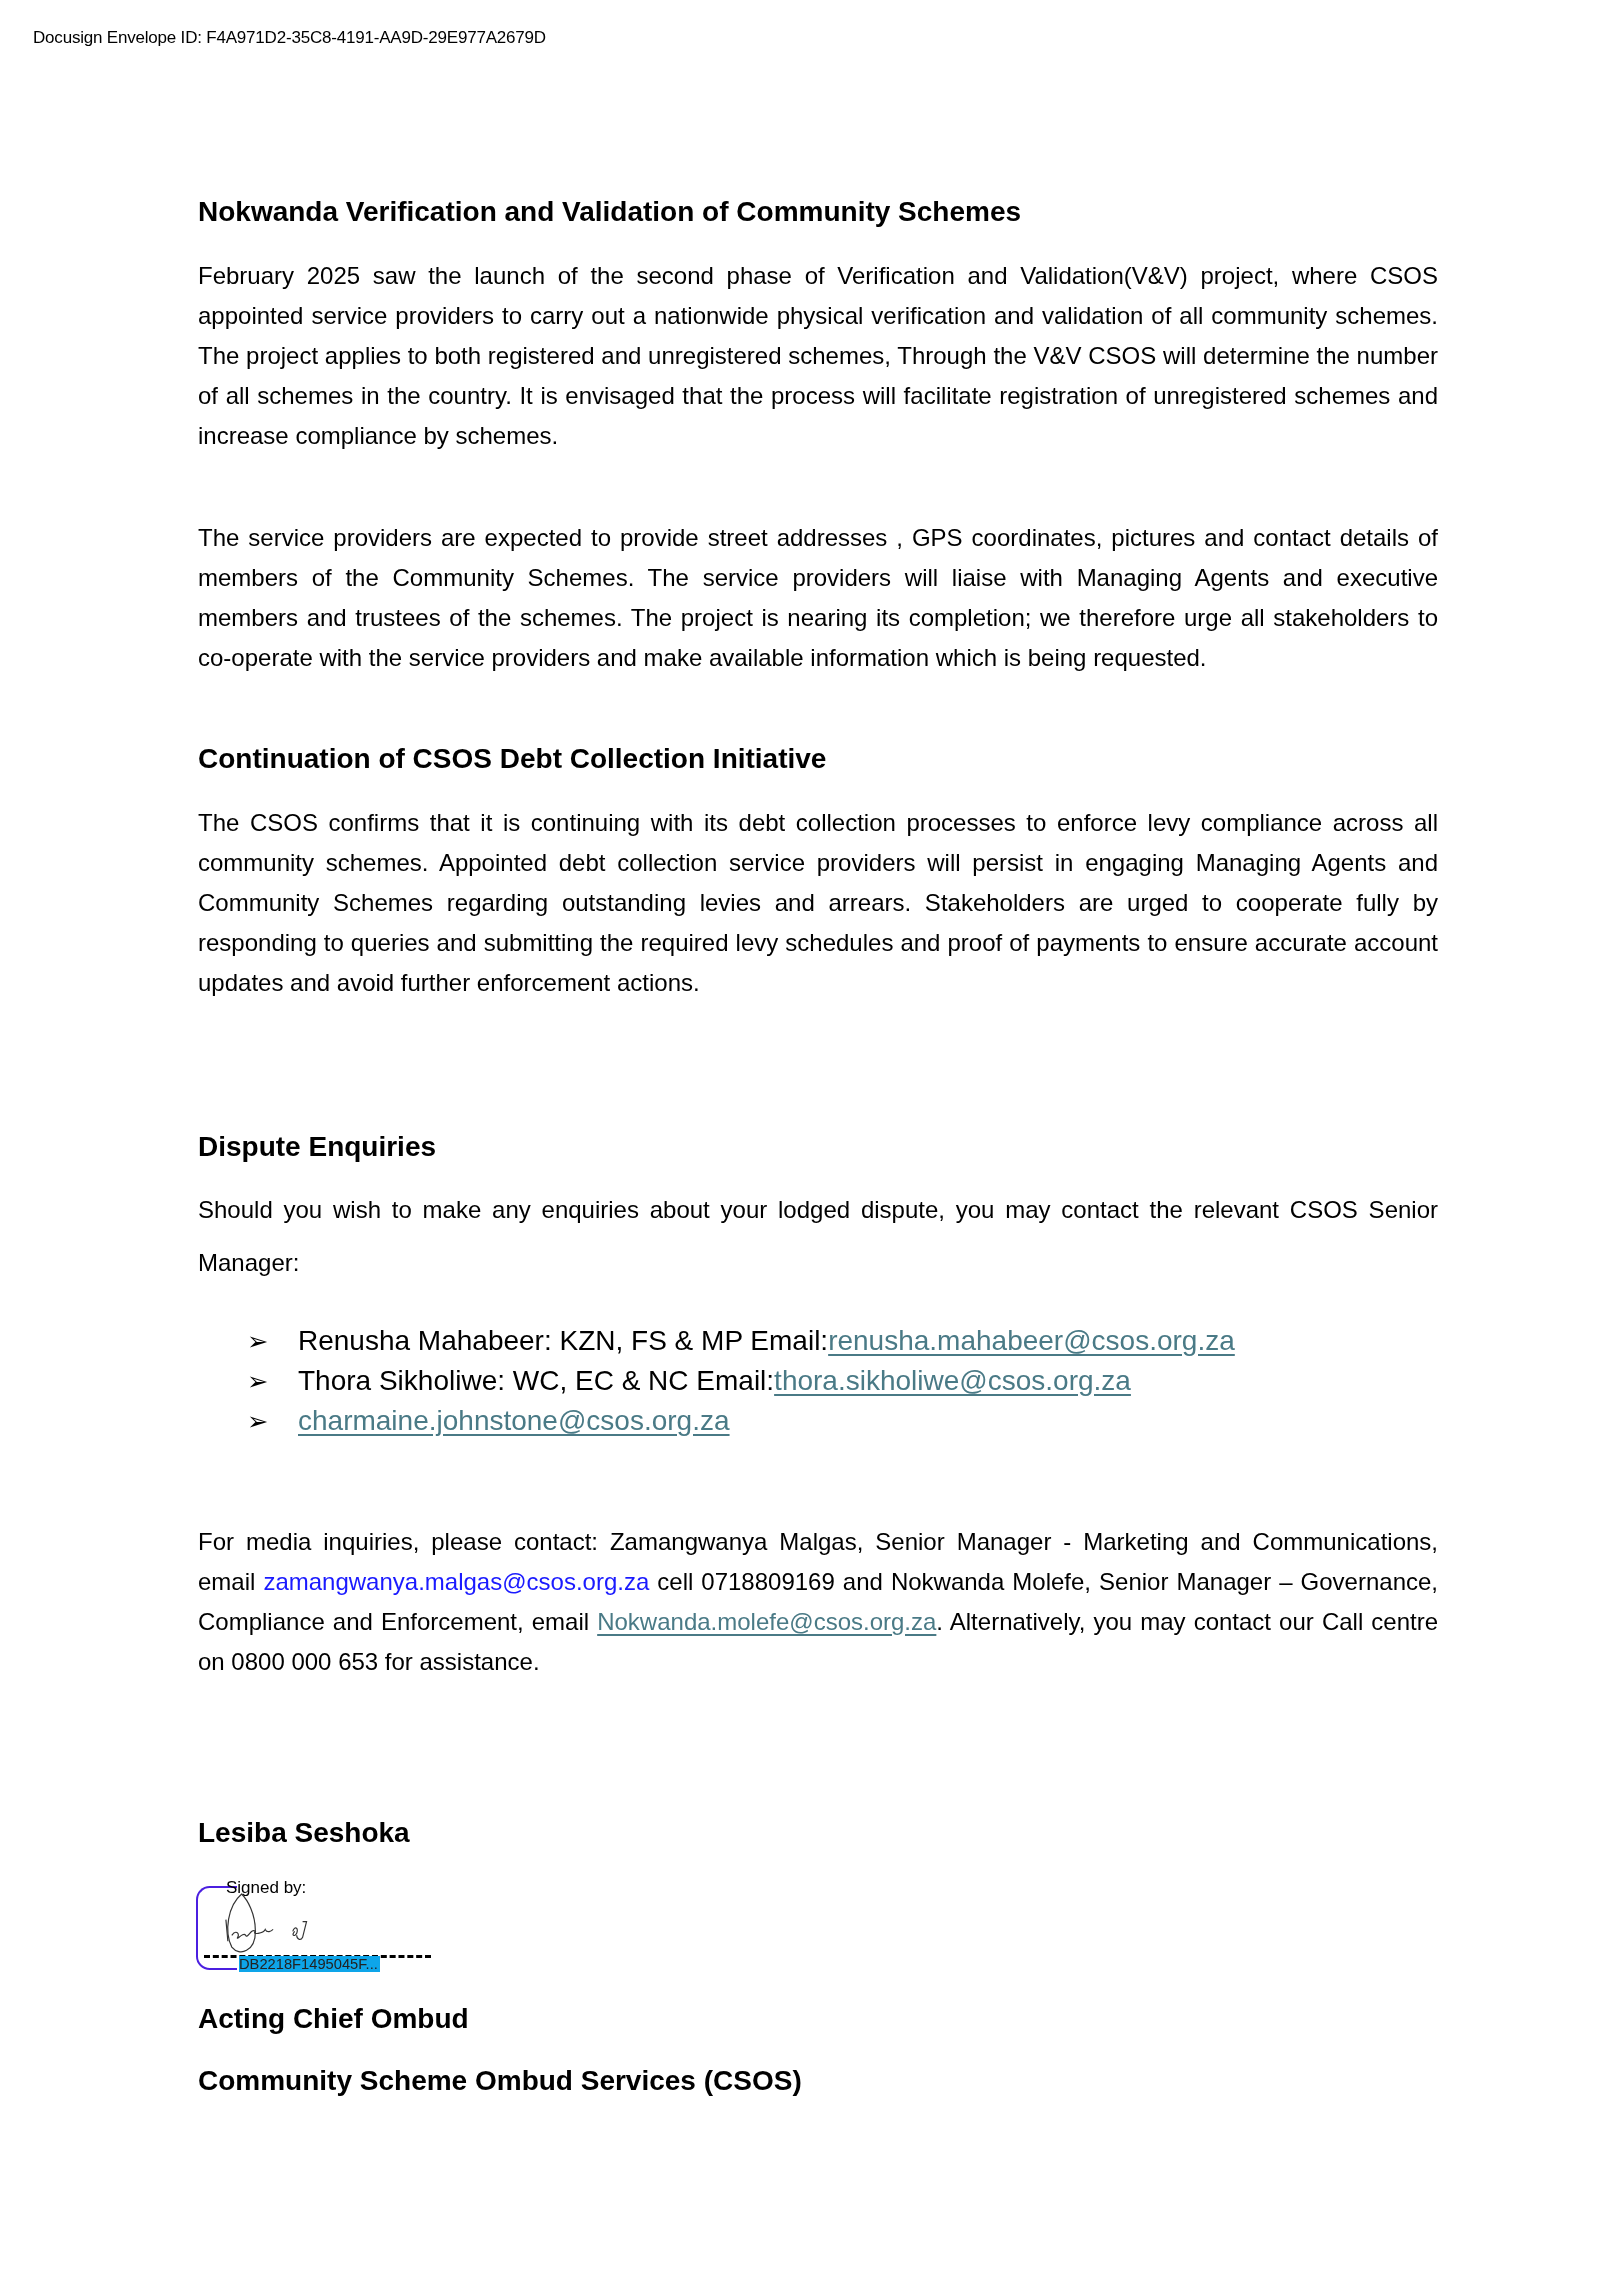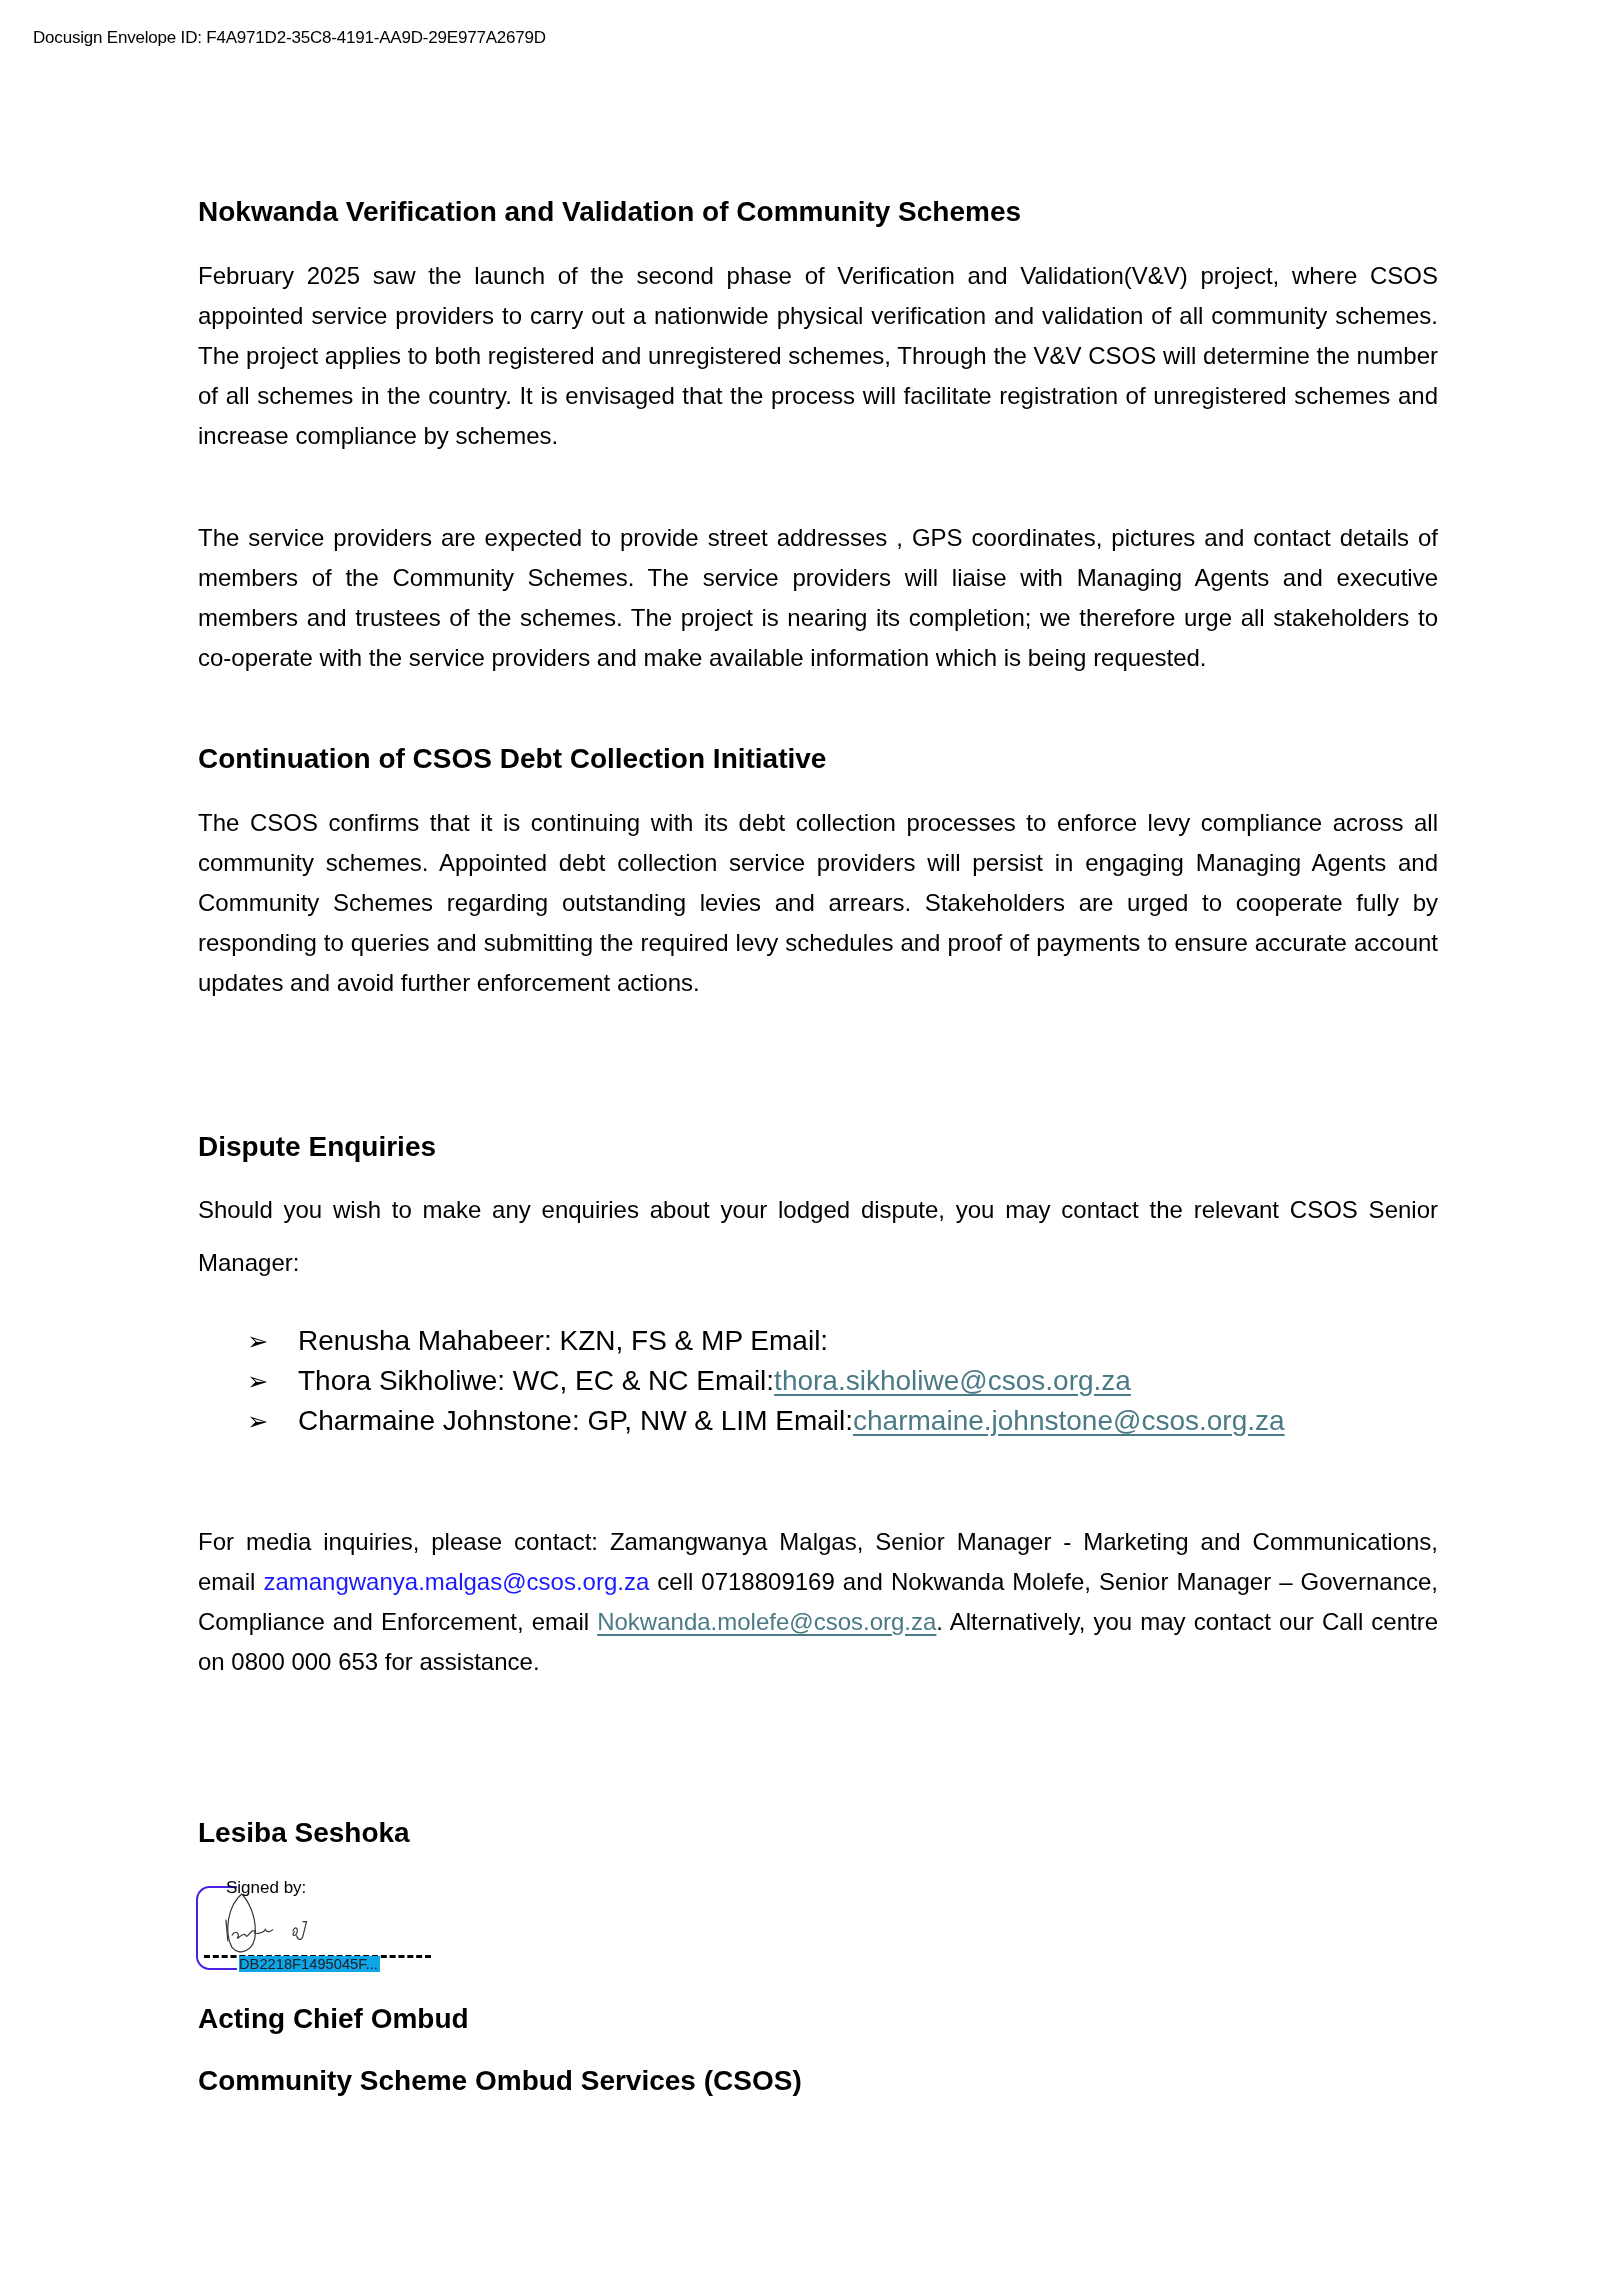--- a/index.html
+++ b/index.html
@@ -53,29 +53,29 @@
   <p class="p" style="top:803px">The CSOS confirms that it is continuing with its debt collection processes to enforce levy compliance across all community schemes. Appointed debt collection service providers will persist in engaging Managing Agents and Community Schemes regarding outstanding levies and arrears. Stakeholders are urged to cooperate fully by responding to queries and submitting the required levy schedules and proof of payments to ensure accurate account updates and avoid further enforcement actions.</p>
 
   <h2 class="h" style="top:1131px">Dispute Enquiries</h2>
   <p class="p wide" style="top:1183px">Should you wish to make any enquiries about your lodged dispute, you may contact the relevant CSOS Senior Manager:</p>
 </div>
 
 <ul class="bullets" style="left:247px">
   <li>
     <span class="arrow">➢</span>
     <span>Renusha Mahabeer: KZN, FS &amp; MP Email: </span>
+    <a class="link" href="#">renusha.mahabeer@csos.org.za</a>
   </li>
   <li>
     <span class="arrow">➢</span>
     <span>Thora Sikholiwe: WC, EC &amp; NC Email: </span>
     <a class="link" href="#">thora.sikholiwe@csos.org.za</a>
   </li>
   <li>
     <span class="arrow">➢</span>
-    <span>Charmaine Johnstone: GP, NW &amp; LIM Email: </span>
     <a class="link" href="#">charmaine.johnstone@csos.org.za</a>
   </li>
 </ul>
 
 <p class="p" style="left:198px; top:1522px"><span>For media inquiries, please contact: Zamangwanya Malgas, Senior Manager - Marketing and Communications, email </span><a class="blue" href="#">zamangwanya.malgas@csos.org.za</a><span> cell 0718809169 and Nokwanda Molefe, Senior Manager – Governance, Compliance and Enforcement, email </span><a class="link" href="#">Nokwanda.molefe@csos.org.za</a><span>. Alternatively, you may contact our Call centre on 0800 000 653 for assistance.</span></p>
 
 <h2 class="h" style="left:198px; top:1817px">Lesiba Seshoka</h2>
 
 <div class="sig-box">
   <div class="sig-bracket"></div>

